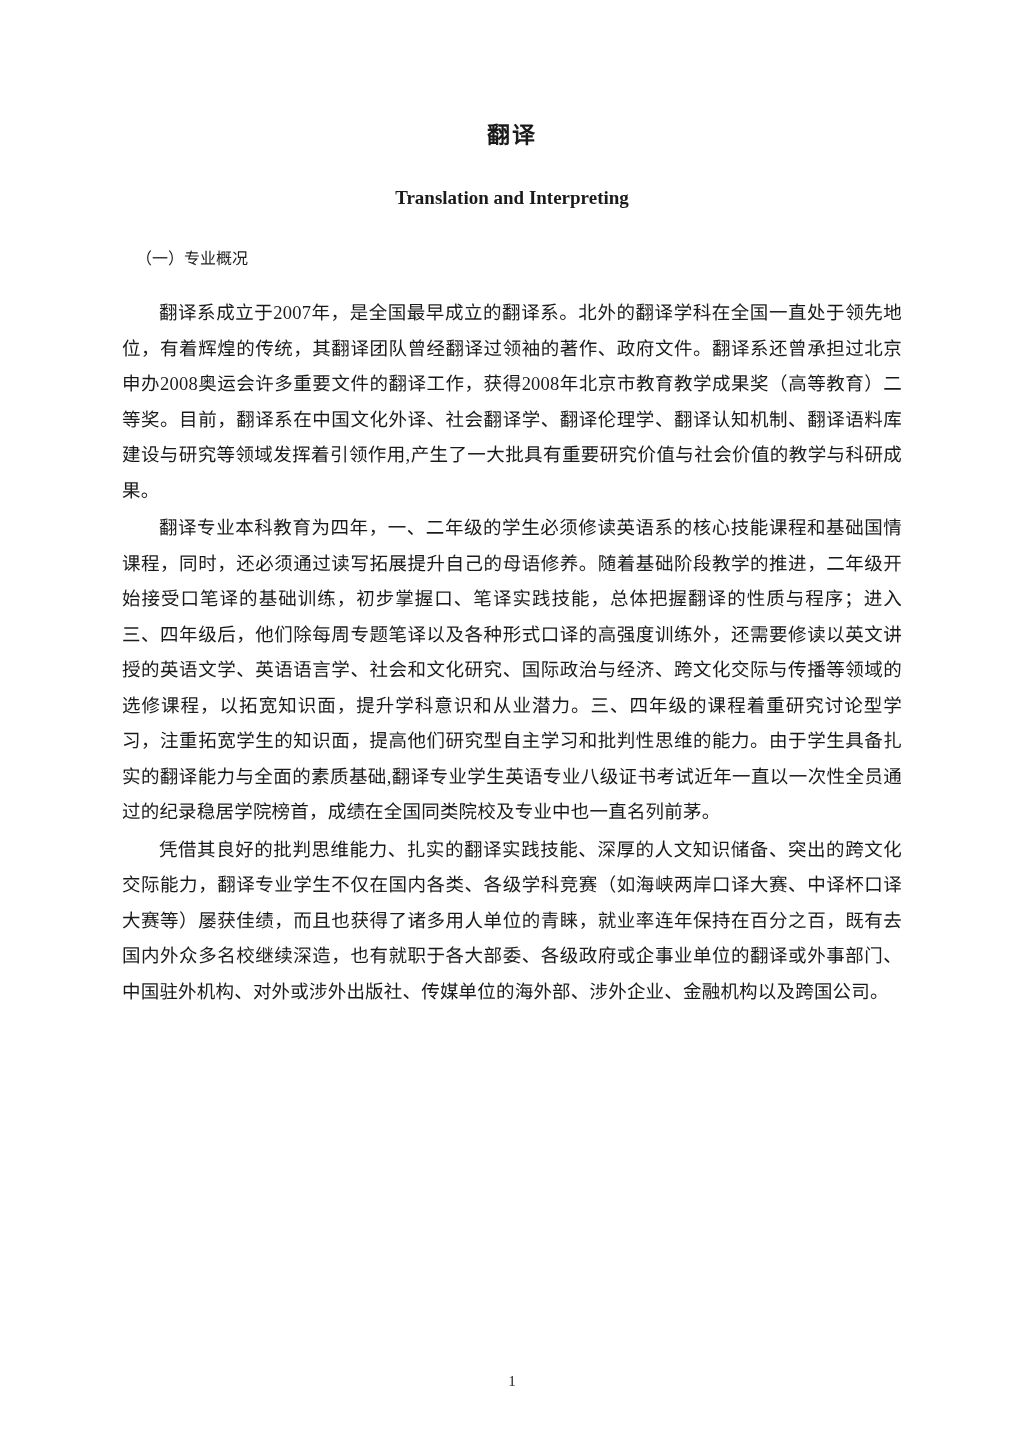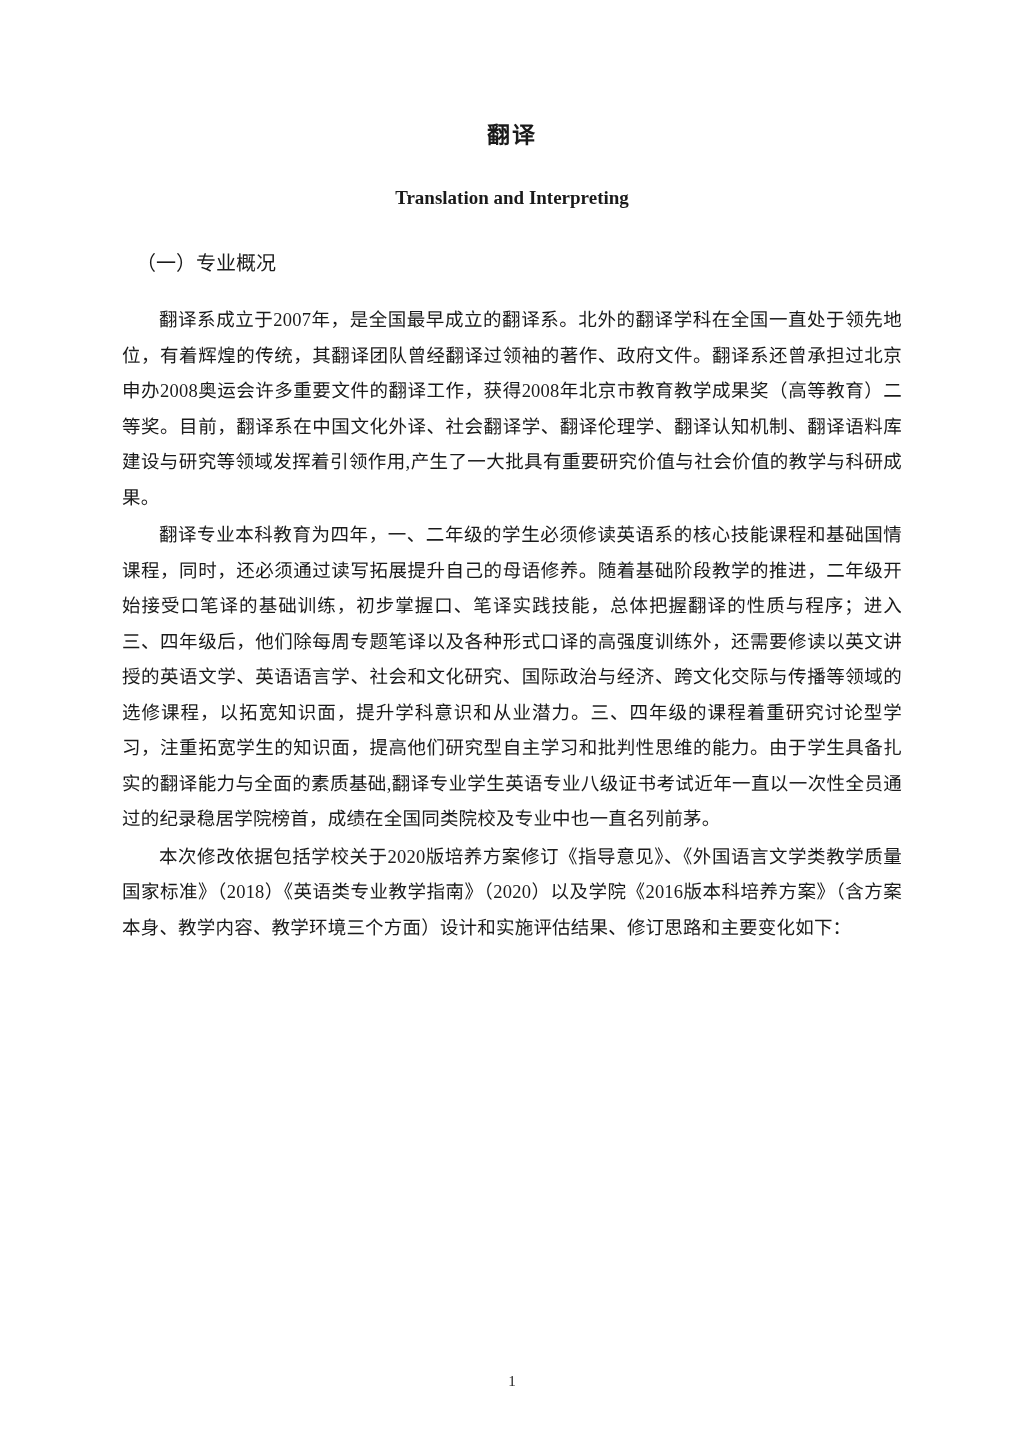--- a/index.html
+++ b/index.html
@@ -33,21 +33,21 @@
   }
   .doc-subtitle {
     text-align: center;
     font-size: 19px;
     font-weight: bold;
     margin: 28px 0 12px 0;
     line-height: 1.6;
     font-family: "Liberation Serif", "DejaVu Serif", serif;
   }
   .section-heading {
-    font-size: 20px;
+    font-size: 16px;
     font-weight: normal;
     margin: 32px 0 0 0;
     line-height: 1.8;
     text-indent: 14px;
   }
   p.body-text {
     font-size: 18.5px;
     line-height: 1.92;
     margin: 2px 0 0 0;
     text-align: justify;
@@ -74,19 +74,19 @@
 <div class="page">
 
   <h1 class="doc-title">翻译</h1>
 
   <h2 class="doc-subtitle">Translation and Interpreting</h2>
 
   <h3 class="section-heading">（一）专业概况</h3>
 
   <p class="body-text">翻译系成立于2007年，是全国最早成立的翻译系。北外的翻译学科在全国一直处于领先地位，有着辉煌的传统，其翻译团队曾经翻译过领袖的著作、政府文件。翻译系还曾承担过北京申办2008奥运会许多重要文件的翻译工作，获得2008年北京市教育教学成果奖（高等教育）二等奖。目前，翻译系在中国文化外译、社会翻译学、翻译伦理学、翻译认知机制、翻译语料库建设与研究等领域发挥着引领作用,产生了一大批具有重要研究价值与社会价值的教学与科研成果。</p>
   <p class="body-text">翻译专业本科教育为四年，一、二年级的学生必须修读英语系的核心技能课程和基础国情课程，同时，还必须通过读写拓展提升自己的母语修养。随着基础阶段教学的推进，二年级开始接受口笔译的基础训练，初步掌握口、笔译实践技能，总体把握翻译的性质与程序；进入三、四年级后，他们除每周专题笔译以及各种形式口译的高强度训练外，还需要修读以英文讲授的英语文学、英语语言学、社会和文化研究、国际政治与经济、跨文化交际与传播等领域的选修课程，以拓宽知识面，提升学科意识和从业潜力。三、四年级的课程着重研究讨论型学习，注重拓宽学生的知识面，提高他们研究型自主学习和批判性思维的能力。由于学生具备扎实的翻译能力与全面的素质基础,翻译专业学生英语专业八级证书考试近年一直以一次性全员通过的纪录稳居学院榜首，成绩在全国同类院校及专业中也一直名列前茅。</p>
+  <p class="body-text">凭借其良好的批判思维能力、扎实的翻译实践技能、深厚的人文知识储备、突出的跨文化交际能力，翻译专业学生不仅在国内各类、各级学科竞赛（如海峡两岸口译大赛、中译杯口译大赛等）屡获佳绩，而且也获得了诸多用人单位的青睐，就业率连年保持在百分之百，既有去国内外众多名校继续深造，也有就职于各大部委、各级政府或企事业单位的翻译或外事部门、中国驻外机构、对外或涉外出版社、传媒单位的海外部、涉外企业、金融机构以及跨国公司。</p>
 
 
-  <p class="body-text">本次修改依据包括学校关于2020版培养方案修订《指导意见》、《外国语言文学类教学质量国家标准》（2018）《英语类专业教学指南》（2020）以及学院《2016版本科培养方案》（含方案本身、教学内容、教学环境三个方面）设计和实施评估结果、修订思路和主要变化如下：</p>
 
   <div class="page-number">1</div>
 
 </div>
 
 </body></html>

